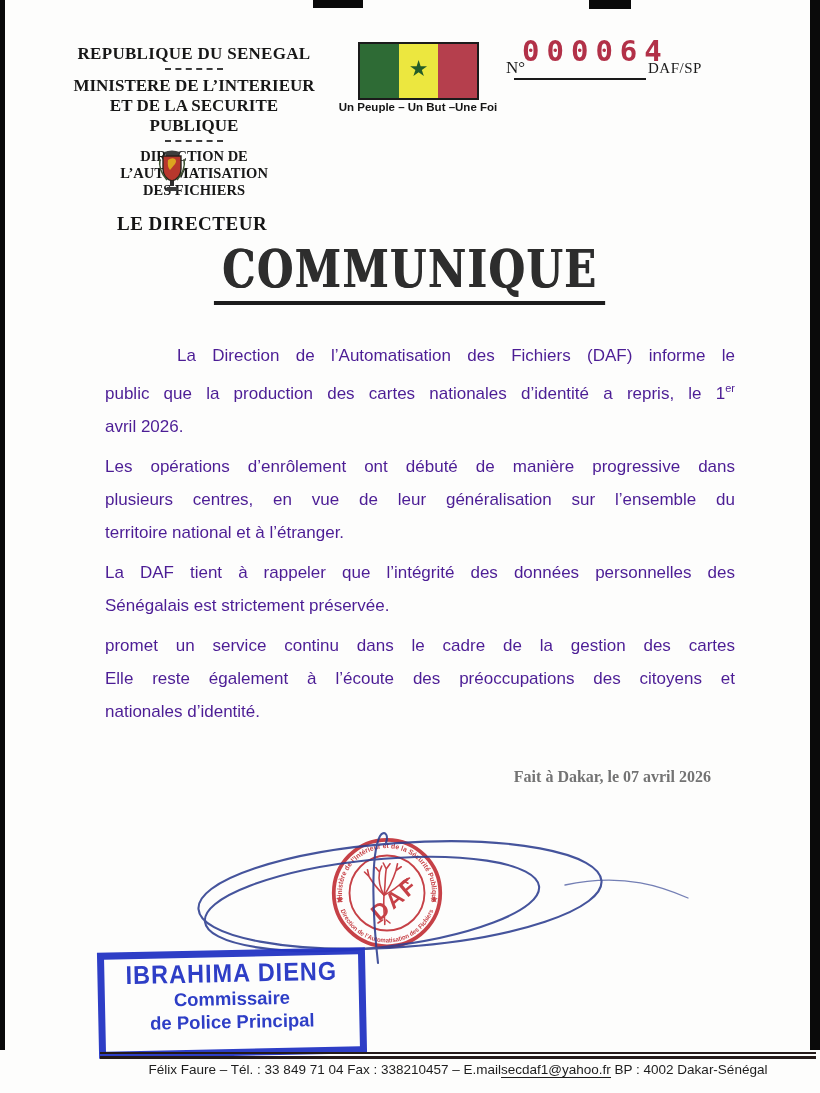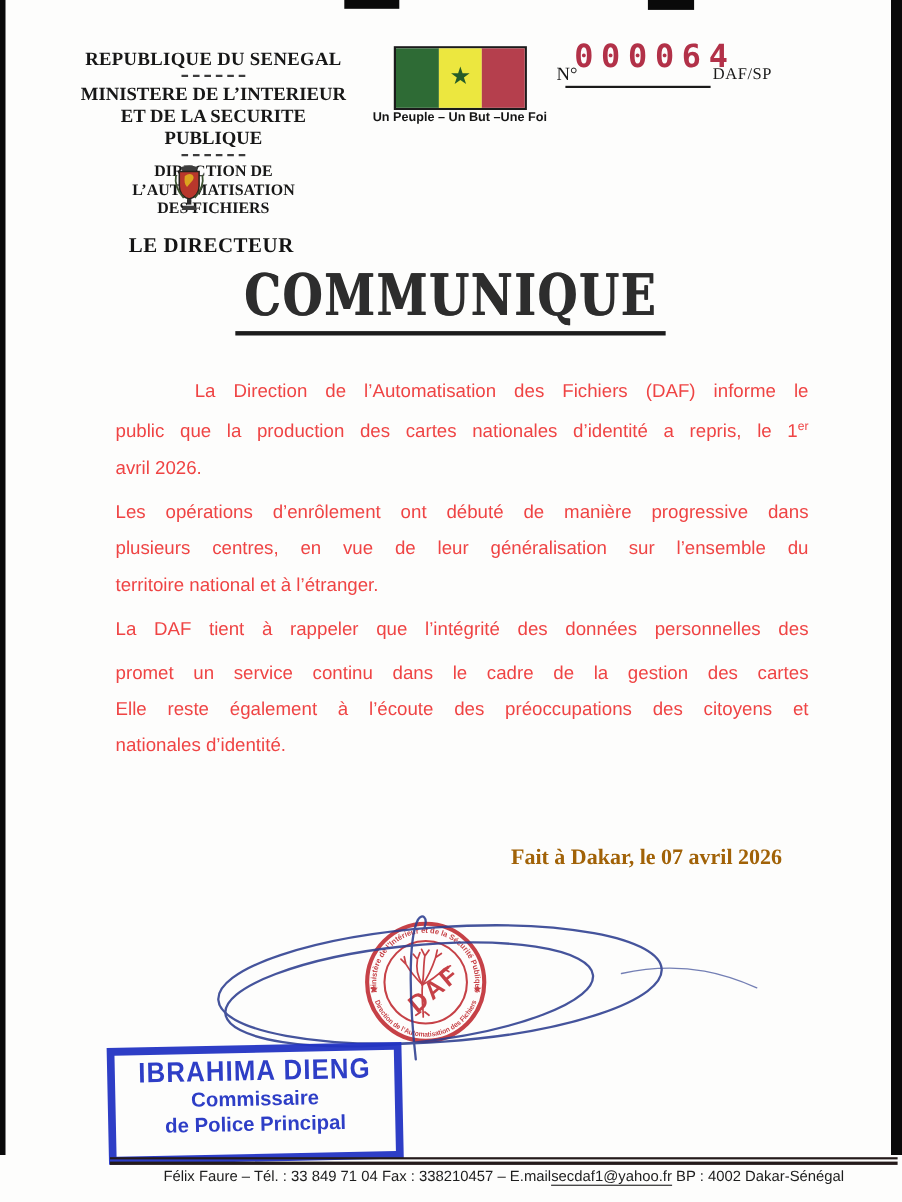--- a/index.html
+++ b/index.html
@@ -45,30 +45,30 @@
   
   .title-wrap{position:absolute;left:0;top:243px;width:820px;text-align:center;}
   .title-inner{display:inline-block;transform:scaleX(.8);transform-origin:center;}
   .title-text{display:inline-block;font-family:"DejaVu Serif",serif;font-weight:bold;
               font-size:52px;letter-spacing:2px;color:#2d2d2d;line-height:1.0;
               border-bottom:4px solid #1c1c1c;padding:0 10px 6px 10px;
               text-shadow:1px 0 0 #2d2d2d;}
 
   
   .body{position:absolute;left:105px;top:339px;width:630px;font-size:17px;line-height:33px;
-        color:#ef4444;}
+        color:#4c1d95;}
   .para{margin:0 0 7px 0;}
   .bline{text-align:justify;text-align-last:justify;}
   .bline.last{text-align-last:left;}
   .bline.indent{text-indent:72px;}
   sup{font-size:11px;}
 
   .dateline{position:absolute;left:105px;top:768px;width:630px;padding-right:24px;
             box-sizing:border-box;text-align:right;font-family:"Liberation Serif",serif;
-            font-weight:bold;font-size:20px;color:#a16207;}
+            font-weight:bold;font-size:16px;color:#737373;}
 
   
   .round-stamp{position:absolute;left:312px;top:818px;width:150px;height:150px;opacity:.92;}
   .signature{position:absolute;left:170px;top:800px;width:520px;height:200px;opacity:.88;}
   .name-stamp{position:absolute;left:98px;top:950px;width:254px;height:92px;
               border:7px solid #2334c4;transform:rotate(-1.2deg);color:#2334c4;
               text-align:center;opacity:.95;}
   .name-stamp .nm{font-size:23px;font-weight:800;letter-spacing:1px;margin-top:3px;
                   transform:scale(1.02,1.12);}
   .name-stamp .rl{font-size:18.5px;font-weight:bold;line-height:23px;}
@@ -139,20 +139,21 @@
       <div class="bline"><span>public que la production des cartes nationales d’identité a repris, le 1</span><sup>er</sup></div>
       <div class="bline last">avril 2026.</div>
     </div>
     <div class="para">
       <div class="bline">Les opérations d’enrôlement ont débuté de manière progressive dans</div>
       <div class="bline">plusieurs centres, en vue de leur généralisation sur l’ensemble du</div>
       <div class="bline last">territoire national et à l’étranger.</div>
     </div>
     <div class="para">
       <div class="bline">La DAF tient à rappeler que l’intégrité des données personnelles des</div>
+      <div class="bline last">Sénégalais est strictement préservée.</div>
     </div>
     <div class="para">
       <div class="bline">promet un service continu dans le cadre de la gestion des cartes</div>
       <div class="bline">Elle reste également à l’écoute des préoccupations des citoyens et</div>
       <div class="bline last">nationales d’identité.</div>
     </div>
   </div>
 
   <div class="dateline">Fait à Dakar, le 07 avril 2026</div>
 

